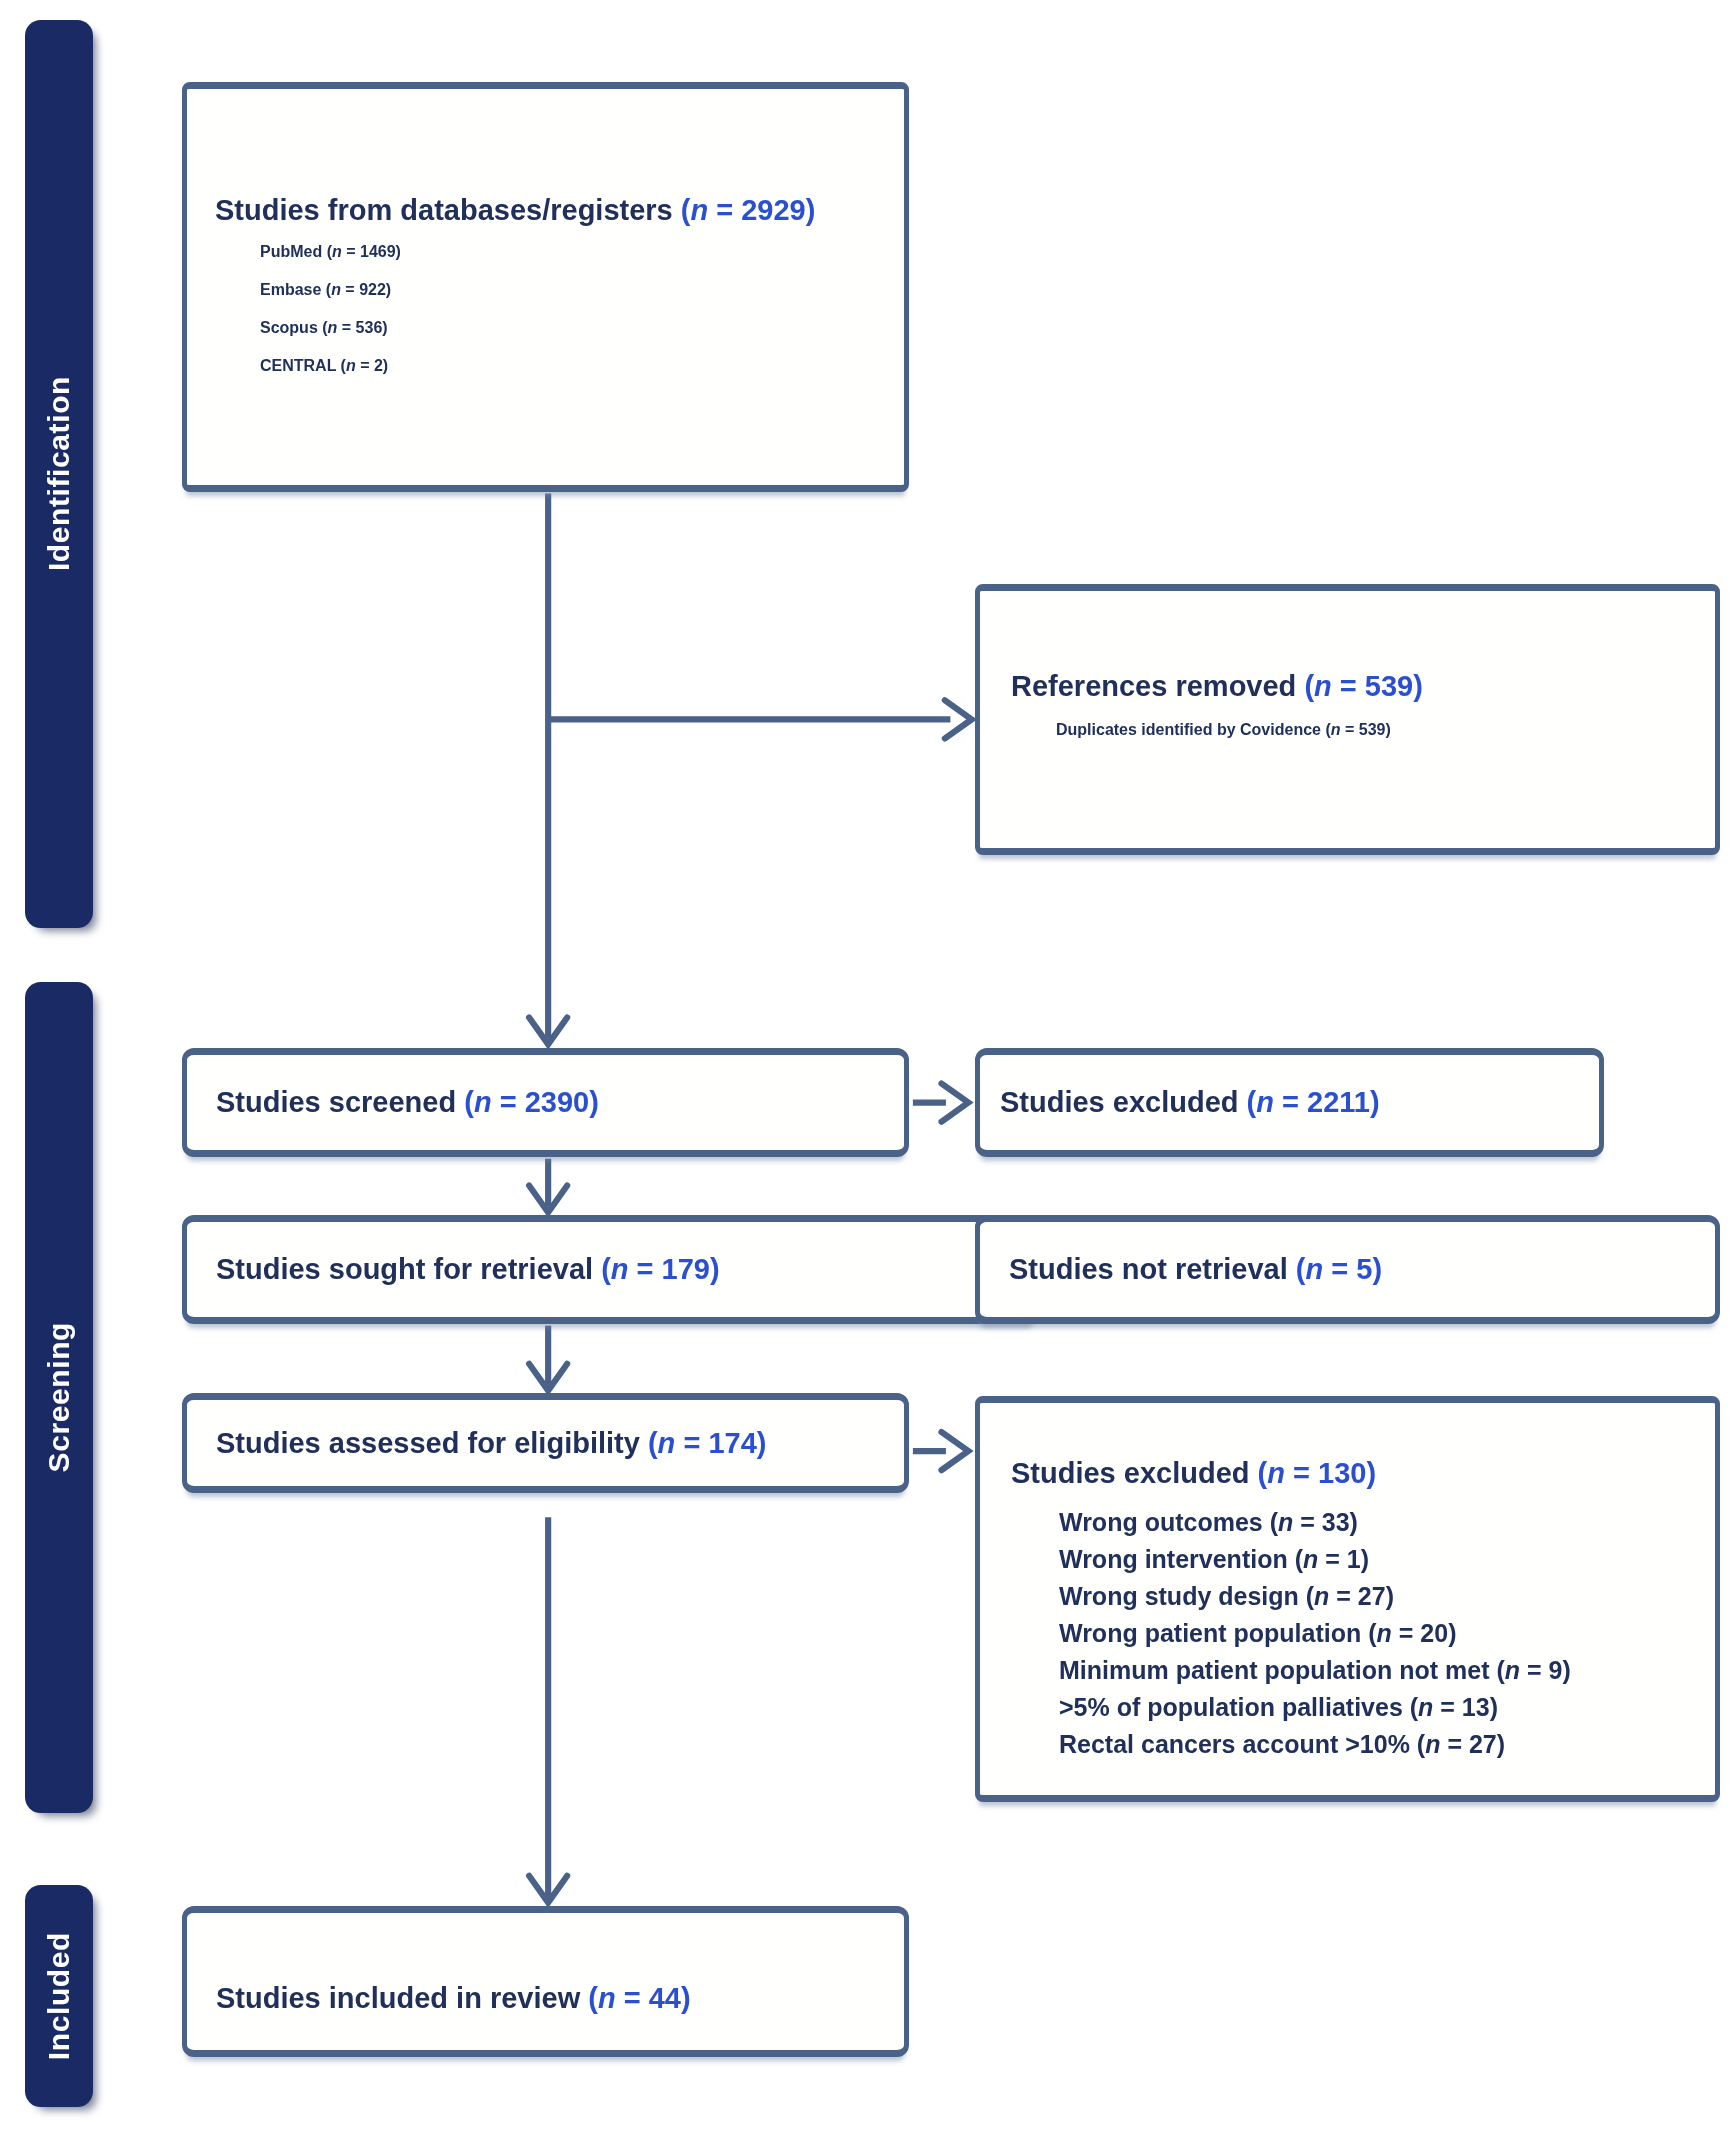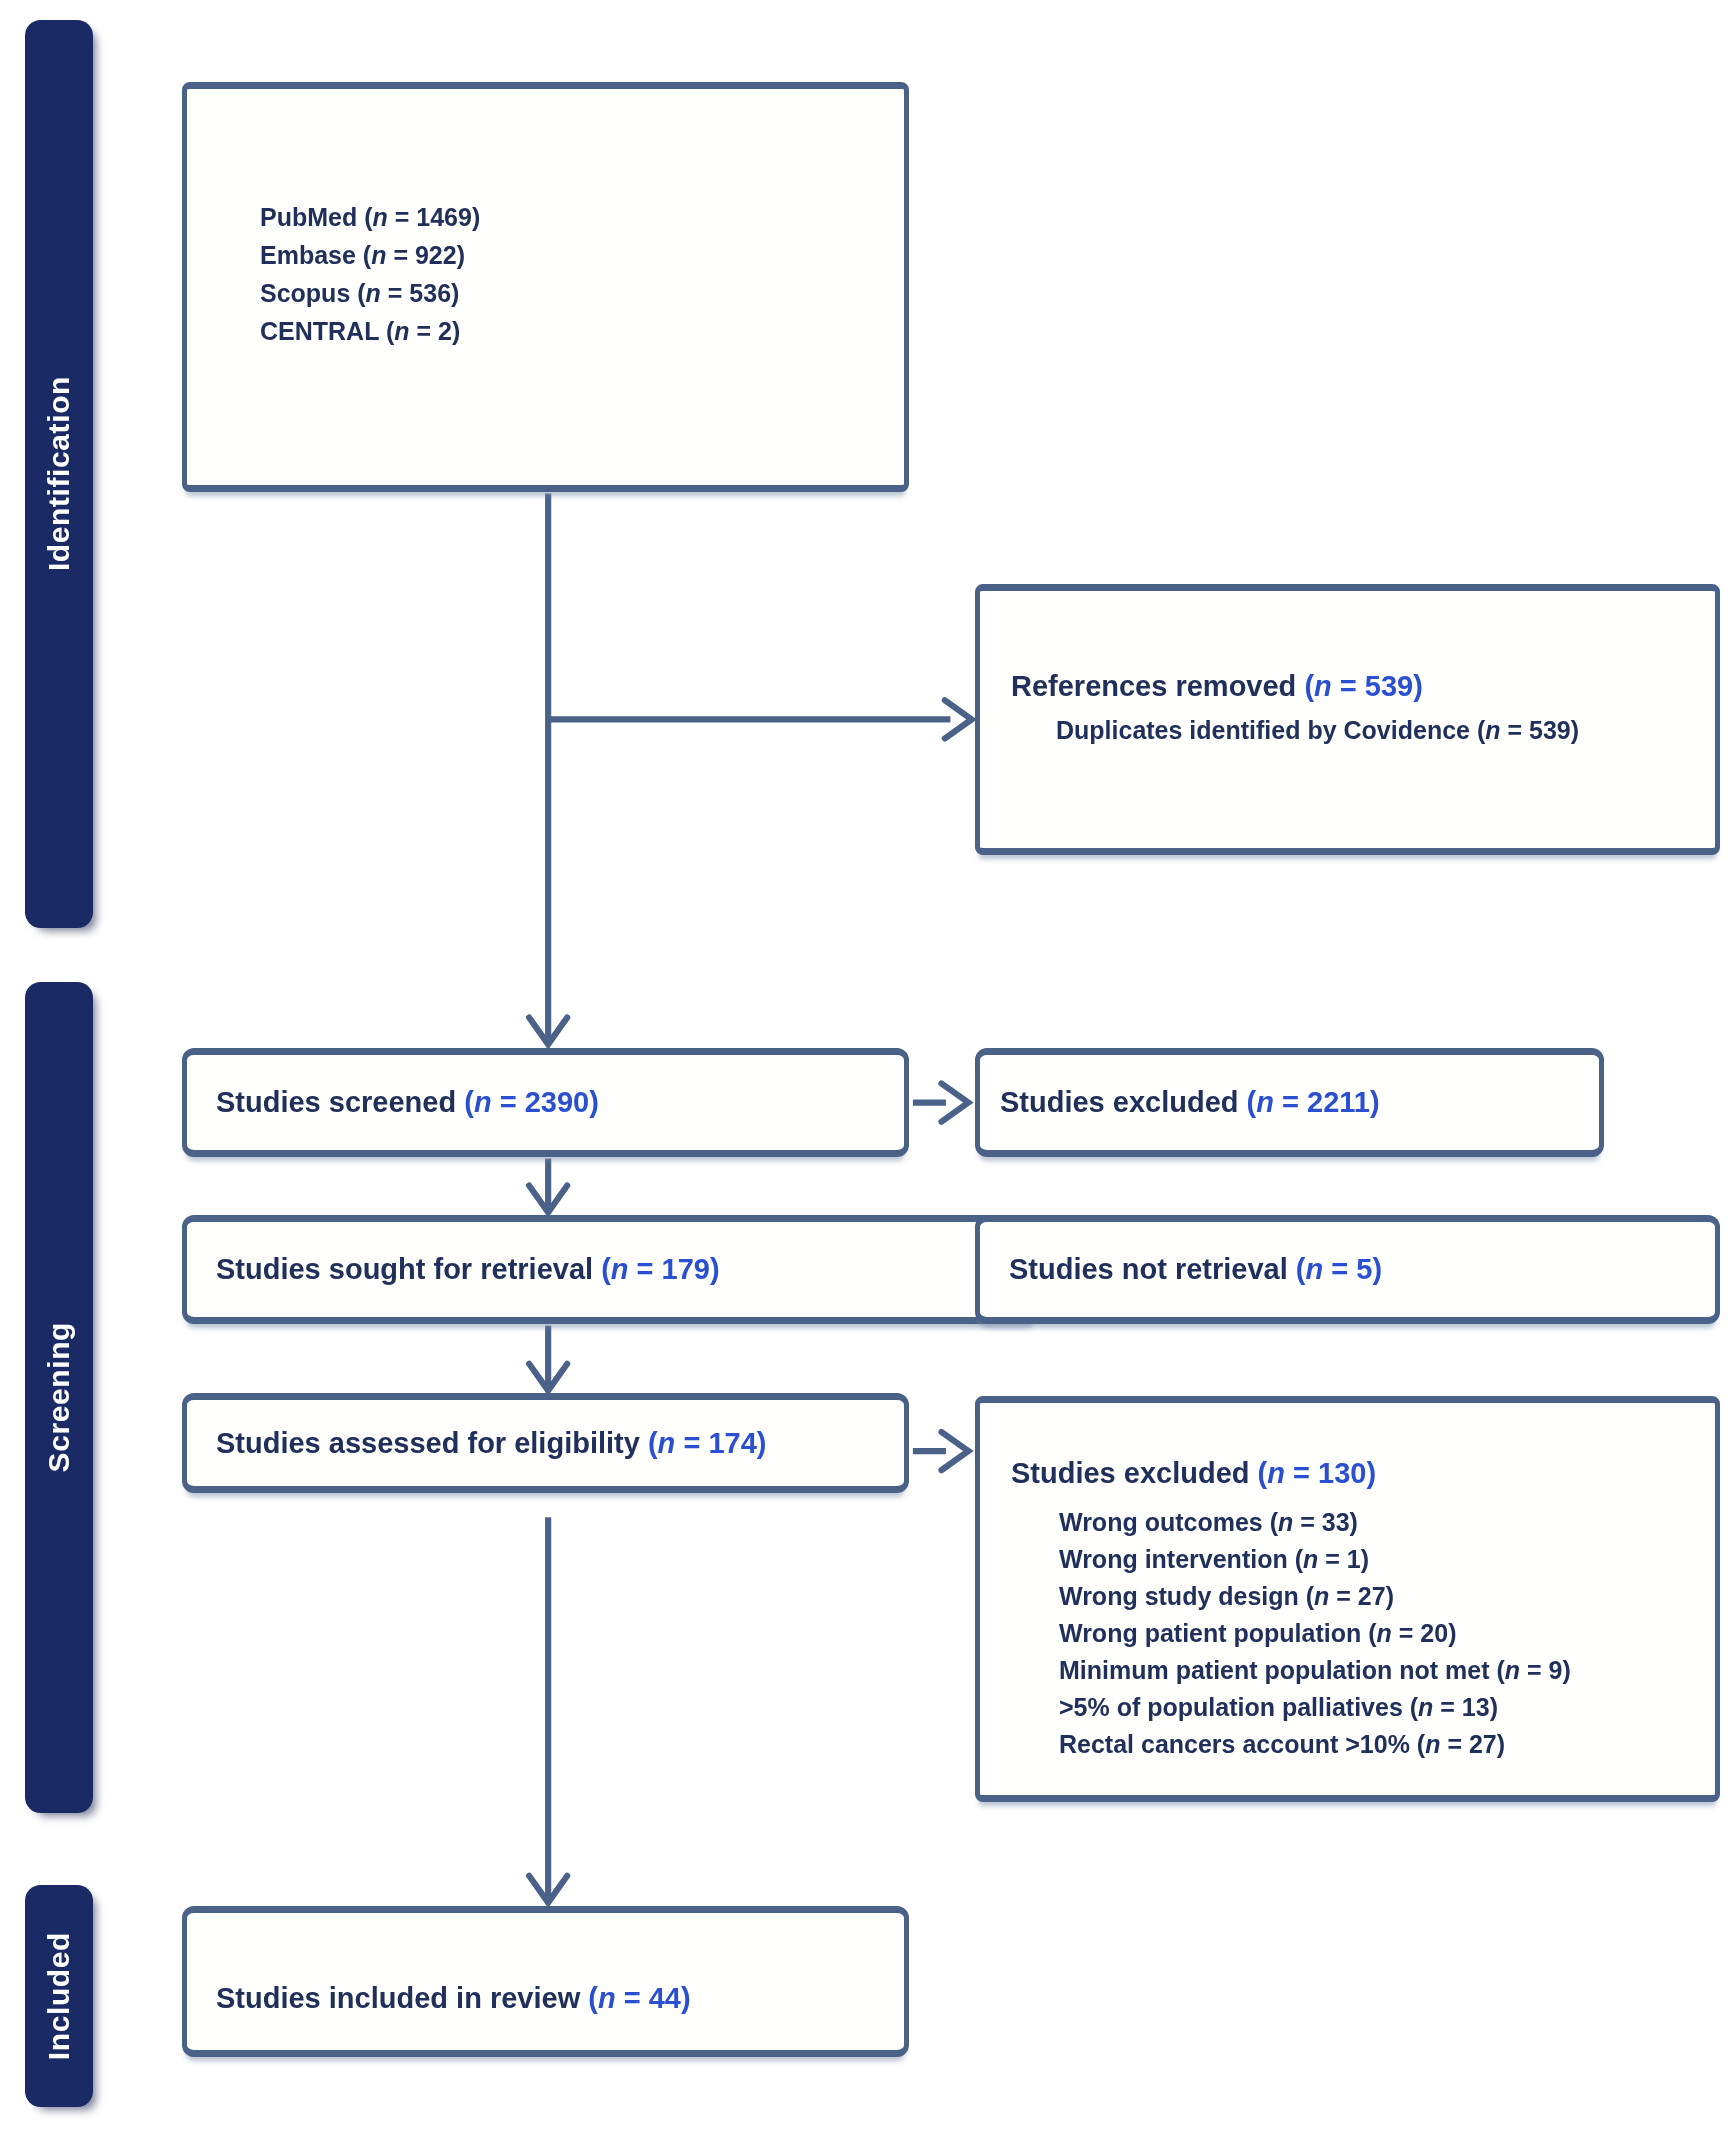--- a/index.html
+++ b/index.html
@@ -39,21 +39,21 @@
     position:absolute;
     background:#fffffe;
     border:5.6px solid var(--box-border);
     border-top-width:7.3px;border-bottom-width:7.3px;
     border-radius:7.8px;
     box-shadow:0 7.8px 5.6px -4.5px rgba(120,140,170,0.5);
   }
   .box-title{font-size:29px;font-weight:700;line-height:35px;white-space:nowrap;}
   .count{color:var(--count-blue);font-weight:700;}
   .box-items{list-style:none;margin-top:4.5px;padding-left:45px;}
-  .box-items li{font-size:25px;font-weight:700;line-height:38px;white-space:nowrap;}
+  .box-items li{font-size:16px;font-weight:700;line-height:38px;white-space:nowrap;}
 
   .box-databases{left:182px;top:82px;width:727px;height:410px;padding:104px 11.2px 0 28px;}
   .box-ref-removed{left:975px;top:584px;width:745px;height:271px;padding:78px 27px 0 31px;}
   .box-ref-removed .box-items{margin-top:6.7px;}
 
   .box-single{display:flex;align-items:center;padding-left:29px;border-radius:12px;}
   .box-screened{left:182px;top:1048px;width:727px;height:109px;}
   .box-excluded-screening{left:975px;top:1048px;width:629px;height:109px;padding-left:20px;}
   .box-sought{left:182px;top:1215px;width:856px;height:109px;}
   .box-not-retrieved{left:975px;top:1215px;width:745px;height:109px;}
@@ -105,20 +105,23 @@
     <path class="arrowhead" d="M944 2434 L978 2482 L1012 2434"></path>
 
     <path class="arrow" d="M1629 2590 L1688 2590"></path>
     <path class="arrowhead" d="M1680 2556 L1728 2590 L1680 2624"></path>
 
     <path class="arrow" d="M978 2708 L978 3386"></path>
     <path class="arrowhead" d="M944 3348 L978 3396 L1012 3348"></path>
   </svg>
 
   <div class="box box-databases">
+    <div class="box-title">
+      <span>Studies from databases/registers </span><span class="count">(<i>n</i> = 2929)</span>
+    </div>
     <ul class="box-items">
       <li>PubMed (<i>n</i> = 1469)</li>
       <li>Embase (<i>n</i> = 922)</li>
       <li>Scopus (<i>n</i> = 536)</li>
       <li>CENTRAL (<i>n</i> = 2)</li>
     </ul>
   </div>
 
   <div class="box box-ref-removed">
     <div class="box-title">

